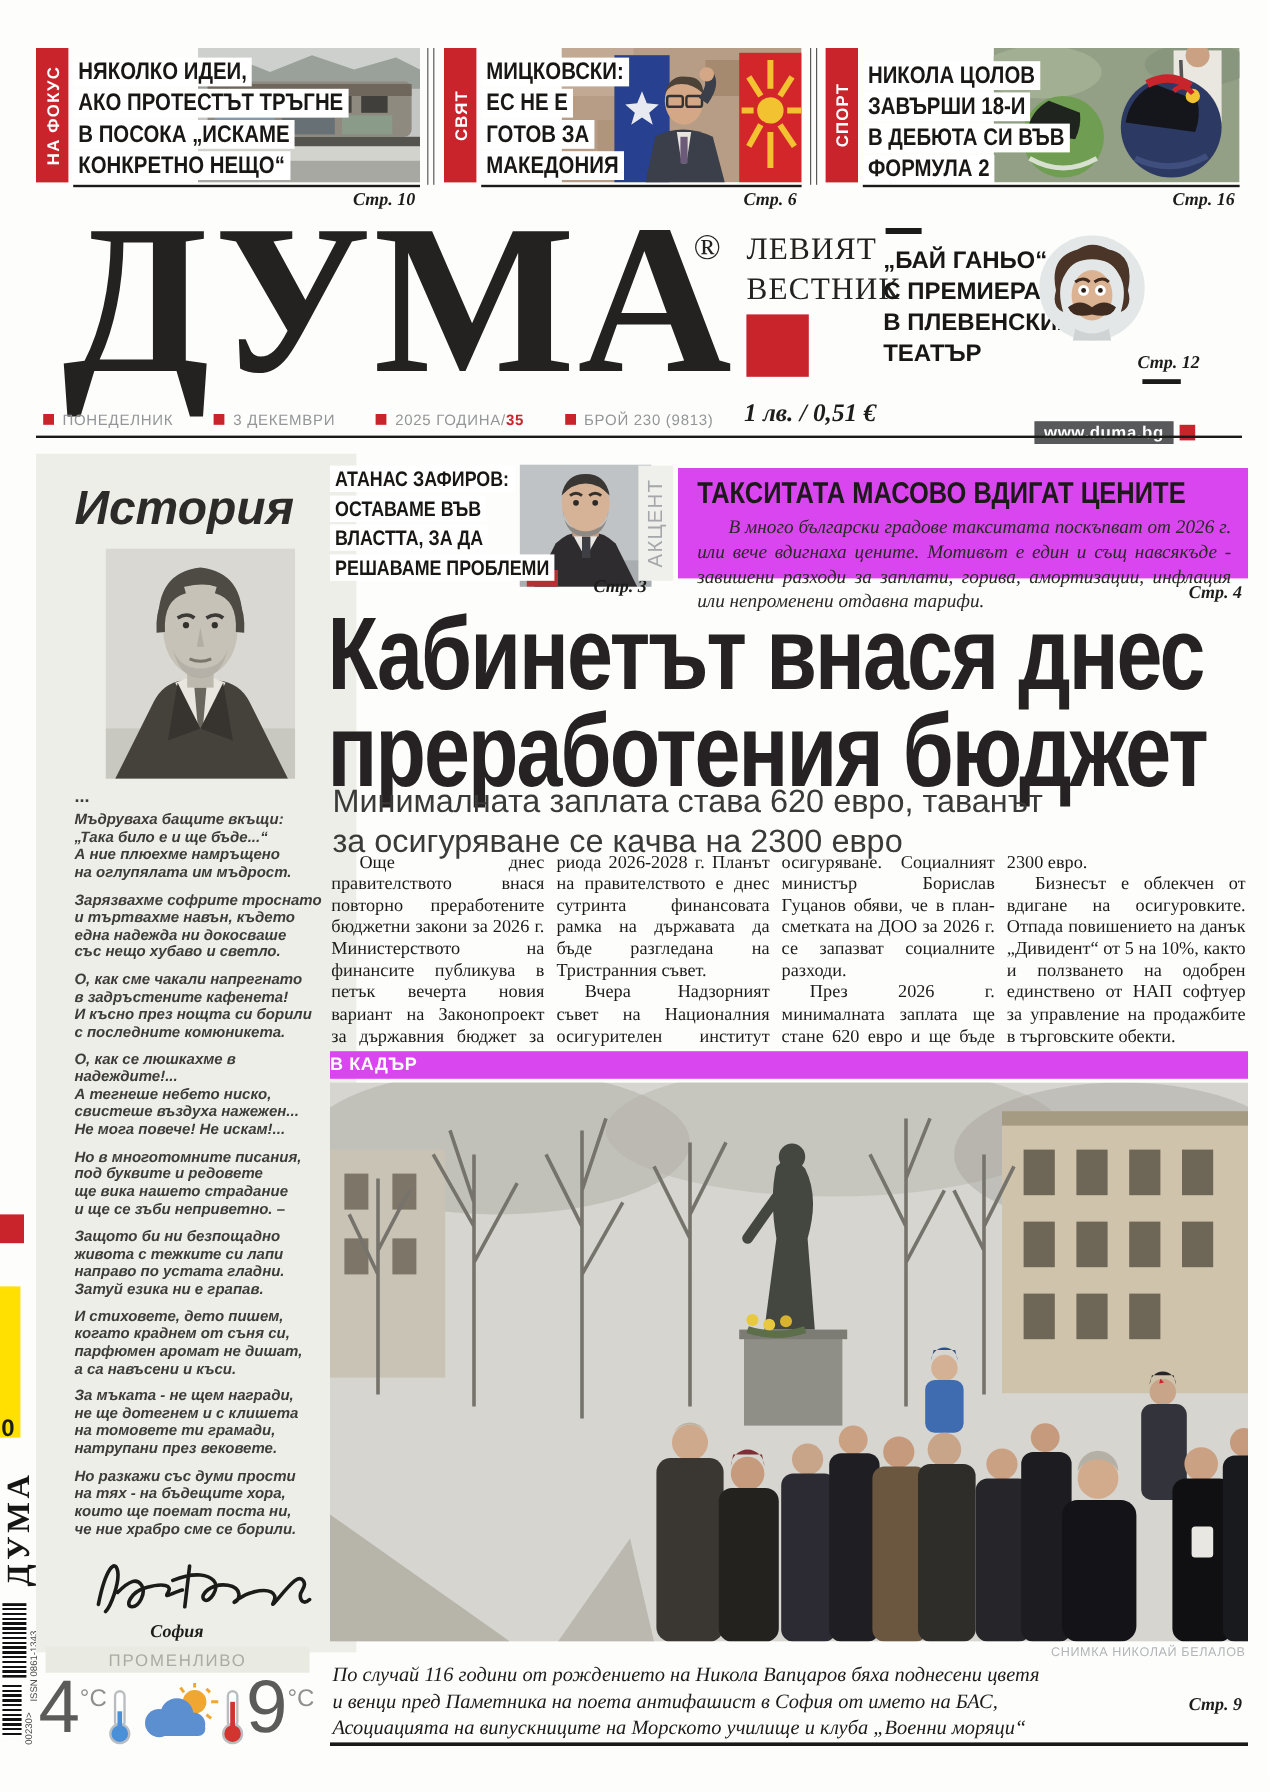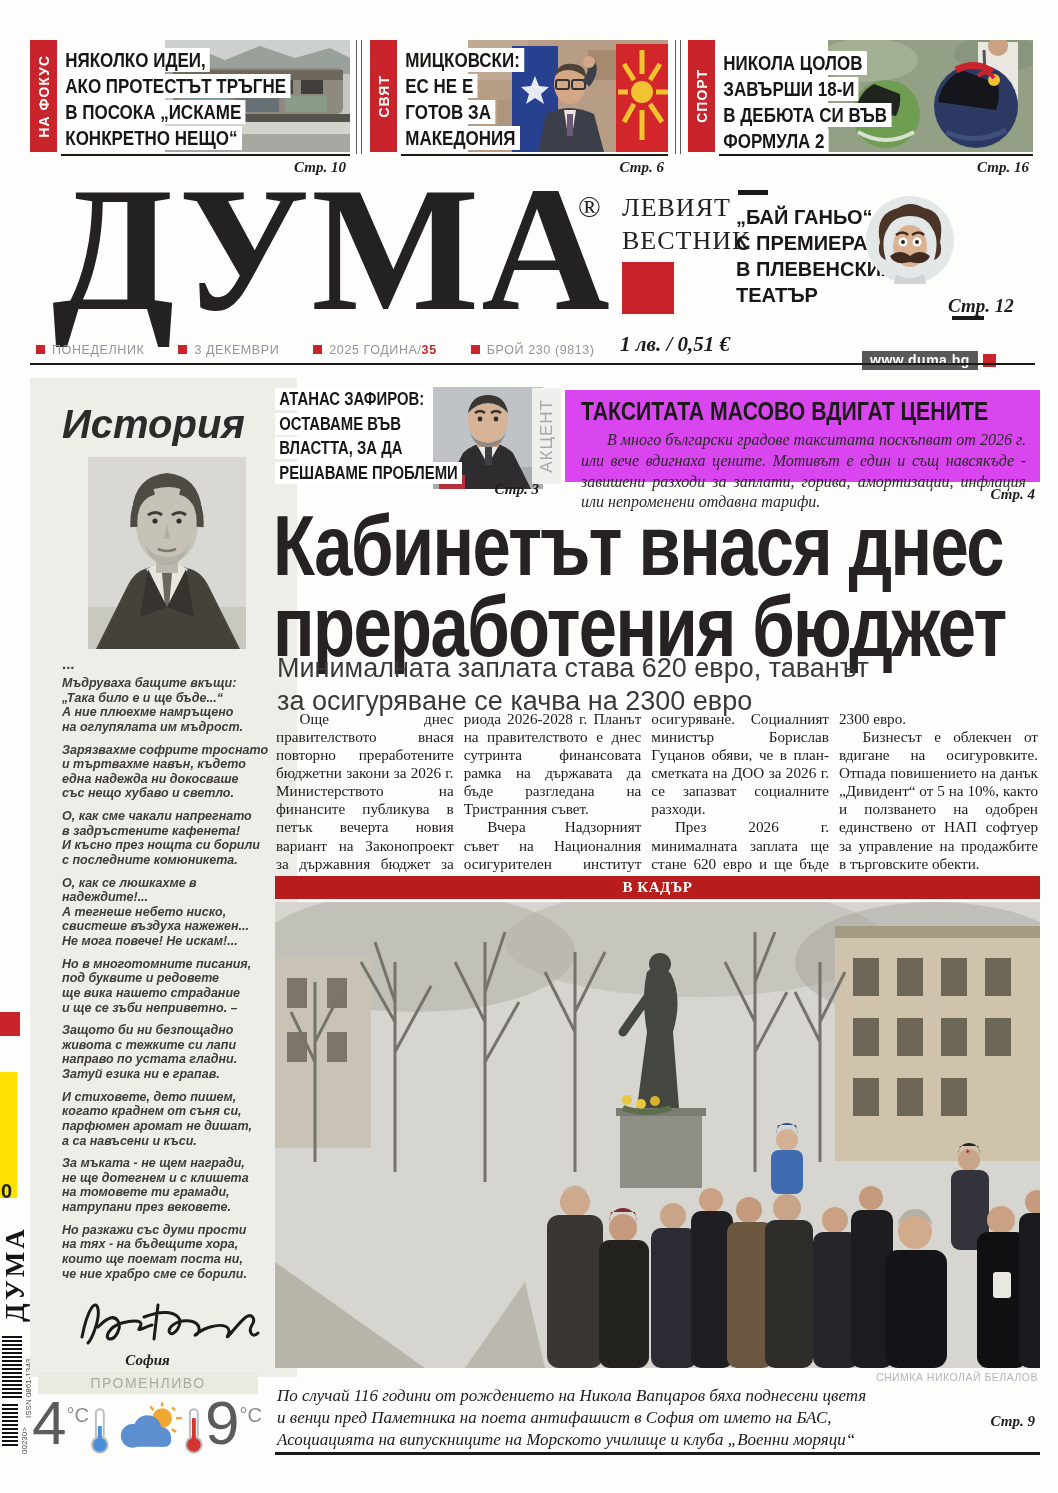--- a/index.html
+++ b/index.html
@@ -29,21 +29,21 @@
         border-right:1px solid #5a5a58;}
 
   
   .logo{font-family:"Liberation Serif",serif;font-weight:bold;font-size:178px;line-height:1;
         letter-spacing:2px;color:#242220;}
   .reg{font-family:"Liberation Serif",serif;font-size:30px;color:#242220;}
   .tagline{font-family:"Liberation Serif",serif;font-size:26px;line-height:1.25;
            letter-spacing:1px;color:#242220;}
   .redsq{background:#c9242b;}
   .promo-title{font-weight:bold;font-size:20px;line-height:1.3;color:#191715;}
-  .promo-page{font-family:"Liberation Serif",serif;font-style:italic;font-weight:bold;font-size:19px;}
+  .promo-page{font-family:"Liberation Serif",serif;font-style:italic;font-weight:bold;font-size:15px;}
   .price{font-family:"Liberation Serif",serif;font-style:italic;font-weight:bold;font-size:21px;}
   .site{background:#58595b;color:#fff;font-weight:bold;font-size:14px;letter-spacing:.5px;
         padding:1px 8px 2px;}
   .dateline{display:flex;gap:34px;align-items:center;color:#939598;font-size:12.5px;
             letter-spacing:.6px;}
   .dateline .sq{width:9px;height:9px;background:#c9242b;display:inline-block;margin-right:7px;}
   .dateline .accent{color:#c9242b;font-weight:bold;}
 
   
   .histcol{position:absolute;left:30px;top:378px;width:235px;height:967px;background:#edeee8;
@@ -82,22 +82,22 @@
 
   
   .headline{font-weight:bold;font-size:86px;line-height:.94;letter-spacing:-2px;color:#262223;
             white-space:pre-line;}
   .subhead{font-size:27px;line-height:1.24;color:#3a3a38;white-space:pre-line;font-weight:500;}
   .bodycols{display:flex;gap:10px;font-family:"Liberation Serif",serif;font-size:15.2px;
             line-height:1.19;color:#1c1b19;}
   .bodycols .col{flex:1;text-align:justify;}
   .bodycols p{margin:0;text-indent:1.55em;}
   .bodycols p.noindent{text-indent:0;}
-  .banner{background:#b91c1c;color:#fff;font-weight:bold;font-size:15px;letter-spacing:.5px;
-          text-align:center;padding:3px 0;font-family:Liberation Serif, serif;}
+  .banner{background:#d946ef;color:#fff;font-weight:bold;font-size:15px;letter-spacing:.5px;
+          text-align:left;padding:3px 0;}
   .credit{color:#b3b5b8;font-size:10.5px;letter-spacing:.5px;text-align:right;}
   .caption{font-family:"Liberation Serif",serif;font-style:italic;font-size:17px;
            line-height:1.3;color:#1c1b19;white-space:pre-line;}
   .botrule{background:#1a1a18;height:3px;}
 </style>
 </head>
 <body>
 
 <div class="page">
 

